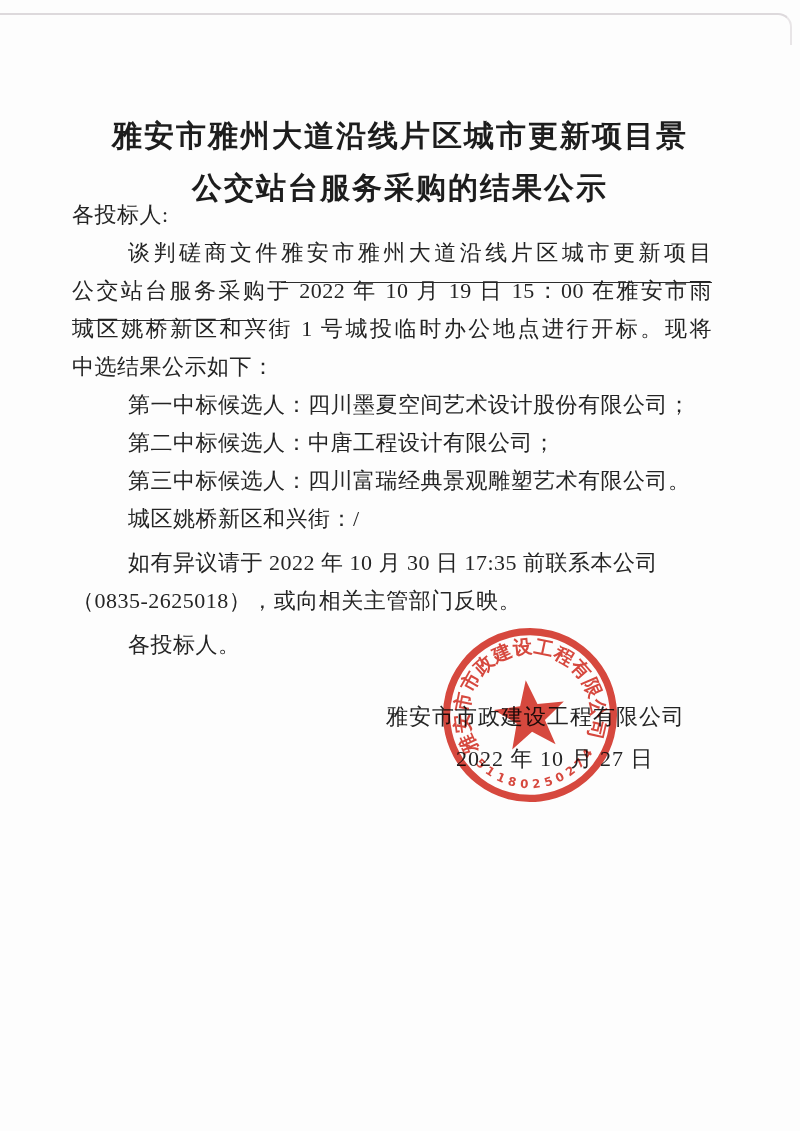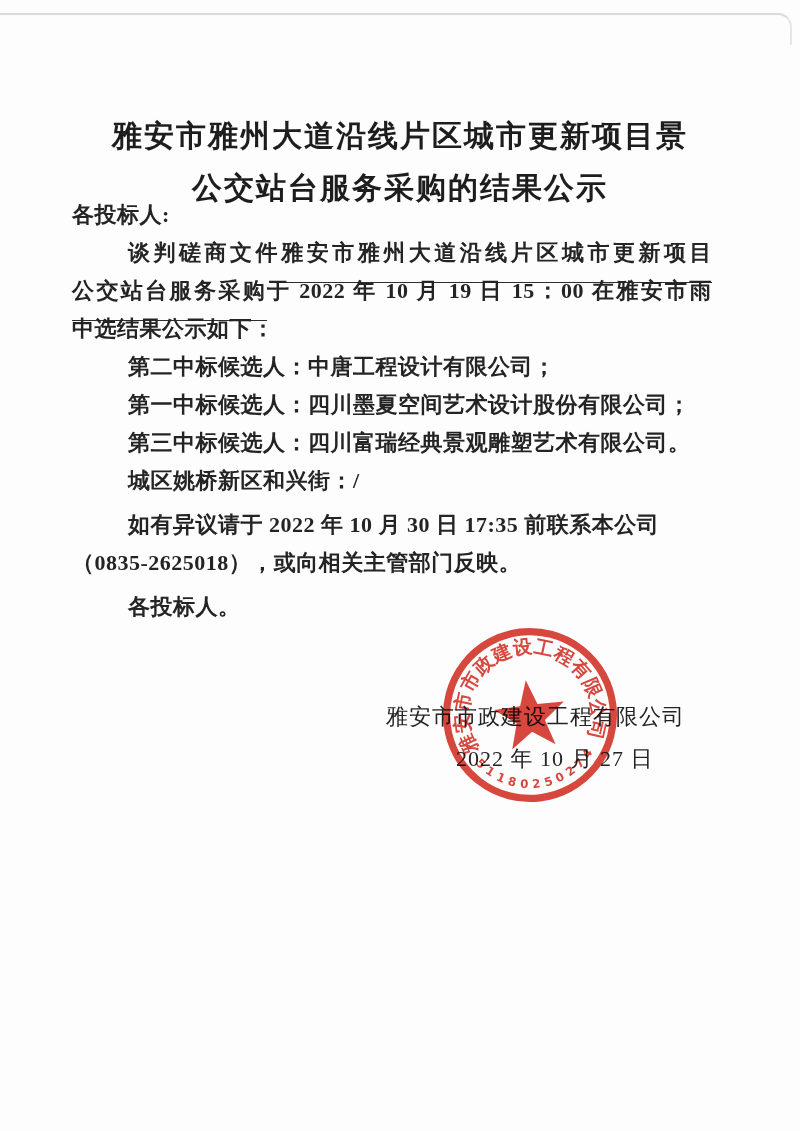--- a/index.html
+++ b/index.html
@@ -30,21 +30,21 @@
     letter-spacing:2px;
     color:#1d1d1d;
   }
   .doc-body{
     position:absolute;top:196px;left:72px;width:640px;
     font-size:22px;
     line-height:38px;
     letter-spacing:.5px;
     color:#242424;
   }
-  .ln{min-height:38px;font-weight:bold;}
+  .ln{min-height:38px;}
   .jfull{text-align:justify;text-align-last:justify;}
   .ind{text-indent:56px;}
   .gap-s{margin-top:6px;}
   .u{border-bottom:1.6px solid #2e2e2e;padding-bottom:17px;}
   .sig-company{
     position:absolute;left:386px;top:702px;
     font-size:22px;letter-spacing:1px;color:#242424;
   }
   .sig-date{
     position:absolute;left:456px;top:744px;
@@ -82,25 +82,26 @@
     <div>公交站台服务采购的结果公示</div>
   </div>
 
   <div class="doc-body">
     <div class="ln">各投标人:</div>
 
     <div class="ln ind jfull"><span>谈判磋商文件</span><span class="u">雅安市雅州大道沿线片区城市更新项目</span></div>
 
     <div class="ln jfull"><span class="u">公交站台服务采购</span><span>于 2022 年 10 月 19 日 15：00 在雅安市雨</span></div>
 
+    <div class="ln jfull">城区姚桥新区和兴街 1 号城投临时办公地点进行开标。现将</div>
 
     <div class="ln">中选结果公示如下：</div>
 
+    <div class="ln ind">第一中标候选人：四川墨夏空间艺术设计股份有限公司；</div>
     <div class="ln ind">第二中标候选人：中唐工程设计有限公司；</div>
-    <div class="ln ind">第一中标候选人：四川墨夏空间艺术设计股份有限公司；</div>
     <div class="ln ind">第三中标候选人：四川富瑞经典景观雕塑艺术有限公司。</div>
 
     <div class="ln ind">城区姚桥新区和兴街：/</div>
 
     <div class="ln ind gap-s">如有异议请于 2022 年 10 月 30 日 17:35 前联系本公司</div>
     <div class="ln">（0835-2625018），或向相关主管部门反映。</div>
 
     <div class="ln ind gap-s">各投标人。</div>
   </div>
 

